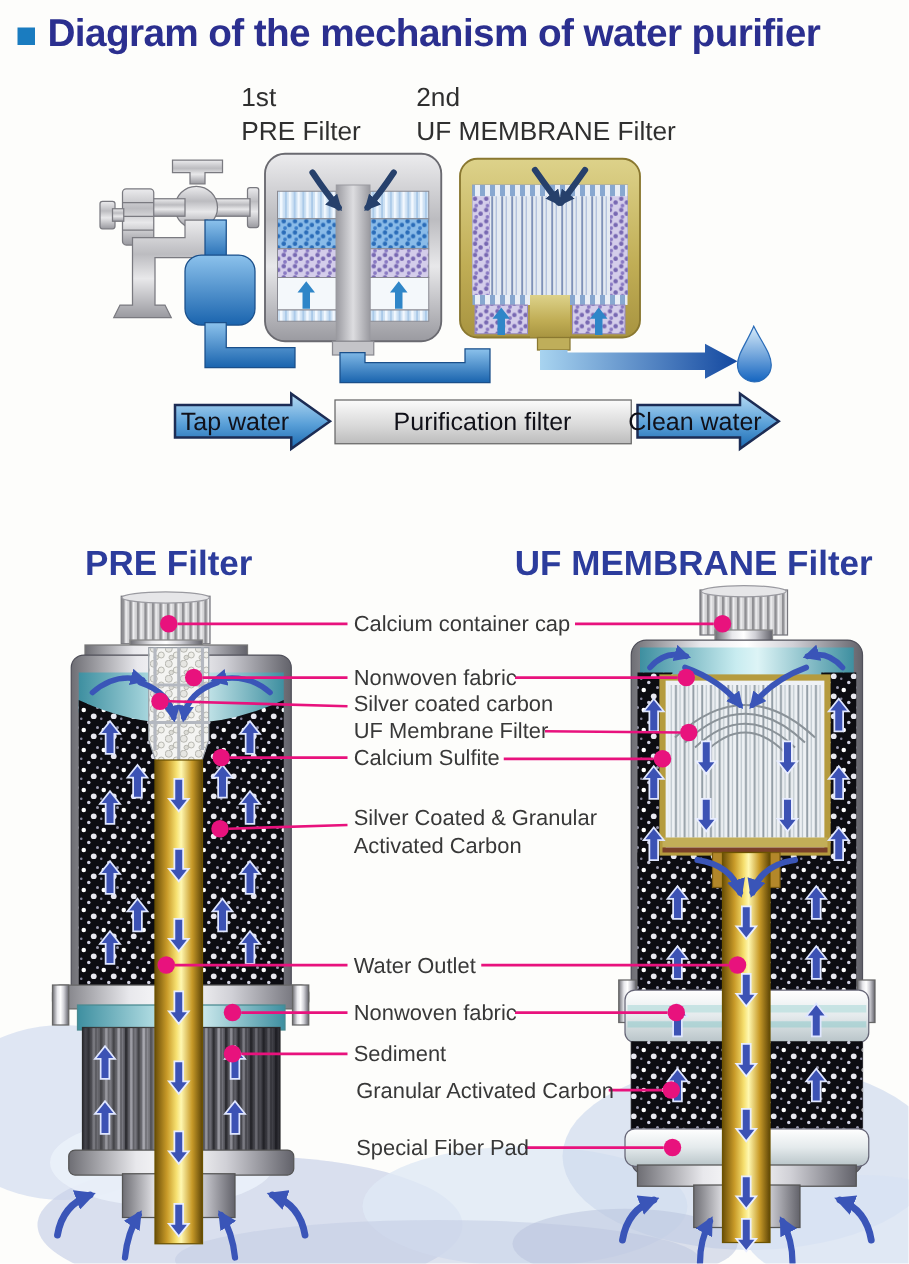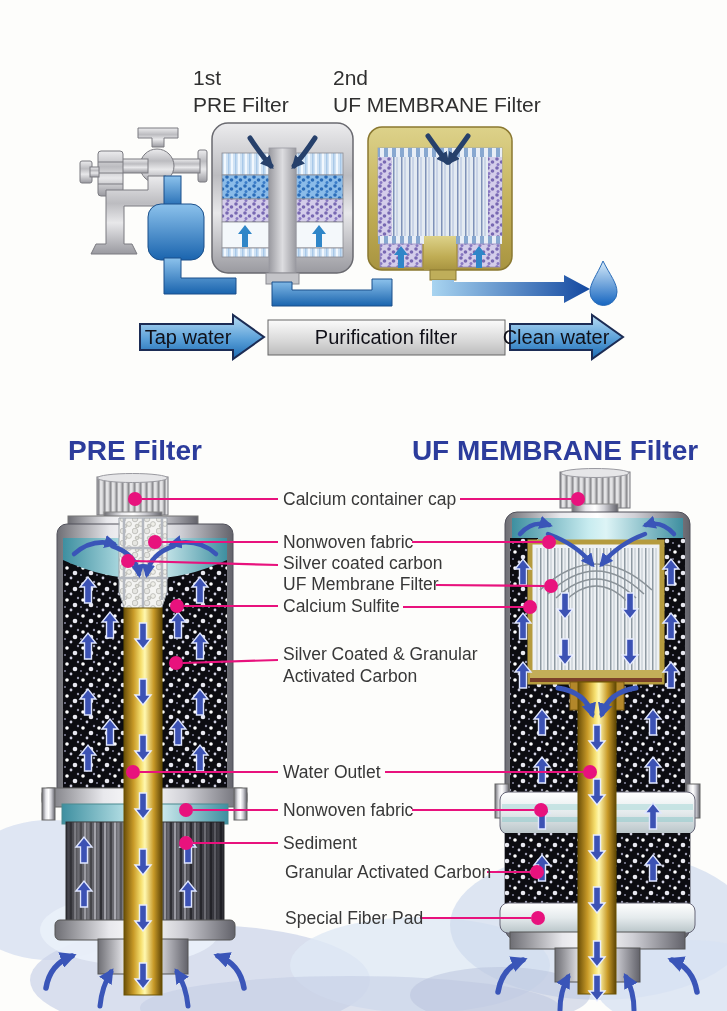--- a/index.html
+++ b/index.html
@@ -24,20 +24,24 @@
   .leader{stroke:#e8127d;stroke-width:2.2;fill:none;}
   .dot{fill:#e8127d;}
   .curvy{fill:none;stroke:#3a55b8;stroke-linecap:round;}
   .curvyNavy{fill:none;stroke:#26406b;stroke-linecap:round;}
 </style>
 </head>
 <body>
 
 <div class="page">
 
+  <div class="title-row">
+    <div class="title-bullet"></div>
+    <h1 class="page-title">Diagram of the mechanism of water purifier</h1>
+  </div>
 
   <svg id="top-svg" width="727" height="322" viewBox="0 0 727 322">
     <defs>
       <linearGradient id="gSilverV" x1="0" y1="0" x2="0" y2="1">
         <stop offset="0" stop-color="#ececee"></stop>
           <stop offset="0.35" stop-color="#bcbcc0"></stop>
         <stop offset="0.6" stop-color="#e8e8ea"></stop>
           <stop offset="1" stop-color="#9a9aa0"></stop>
       </linearGradient>
       <linearGradient id="gChannel" x1="0" y1="0" x2="1" y2="0">

